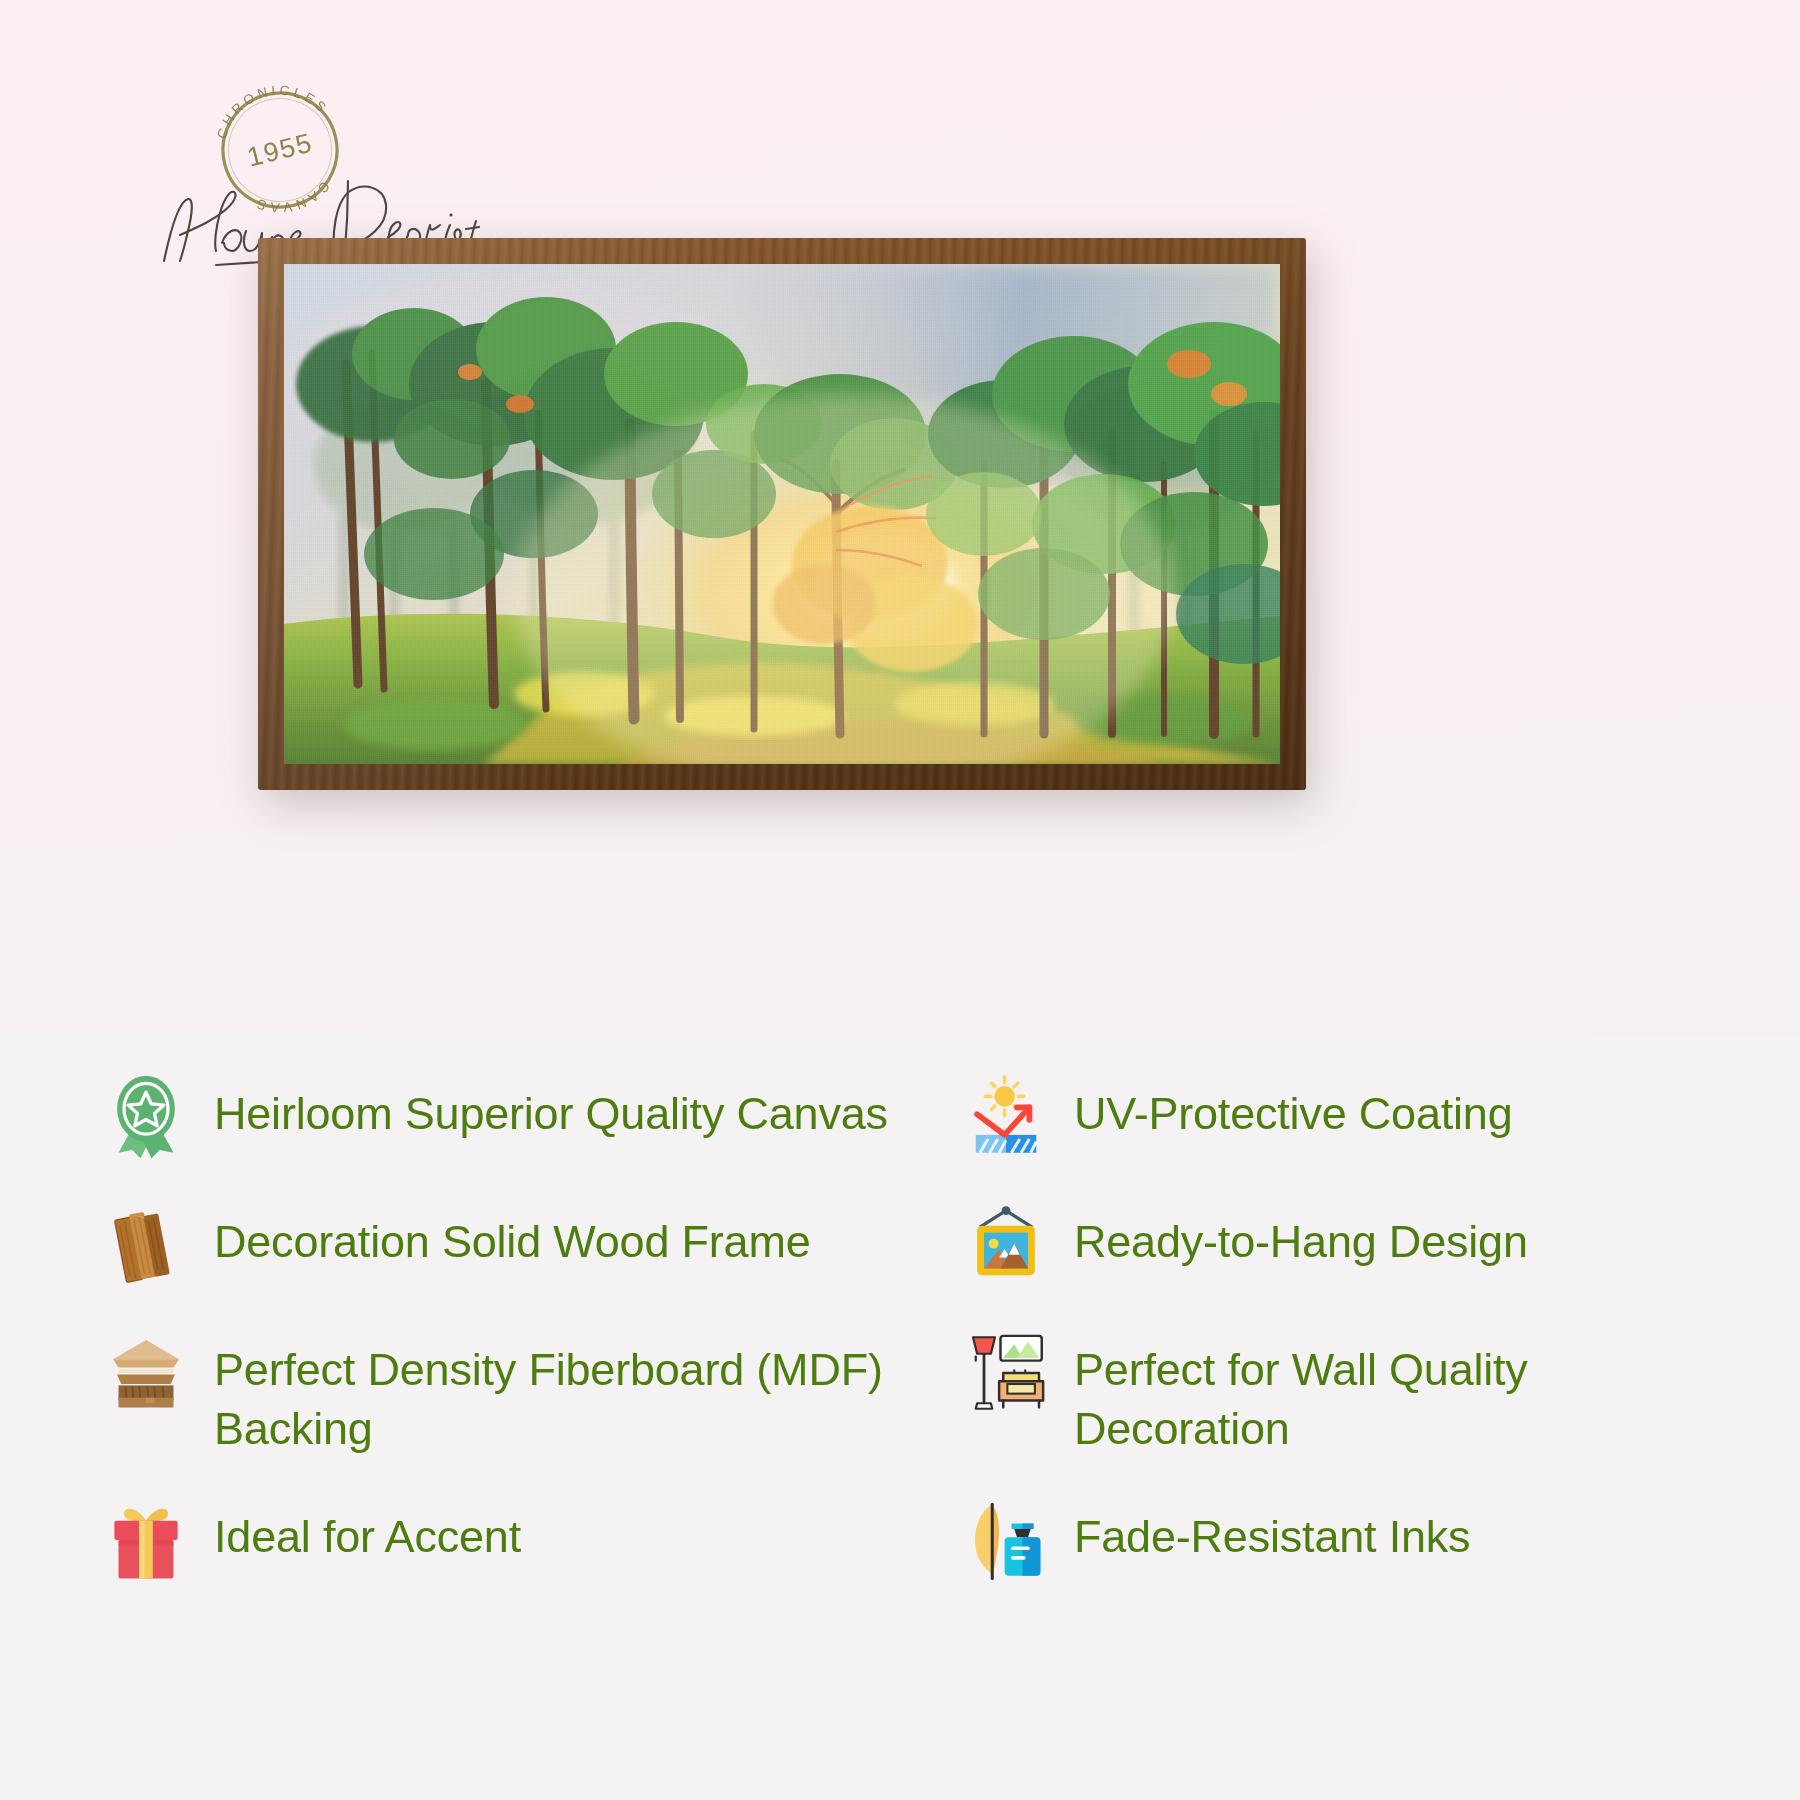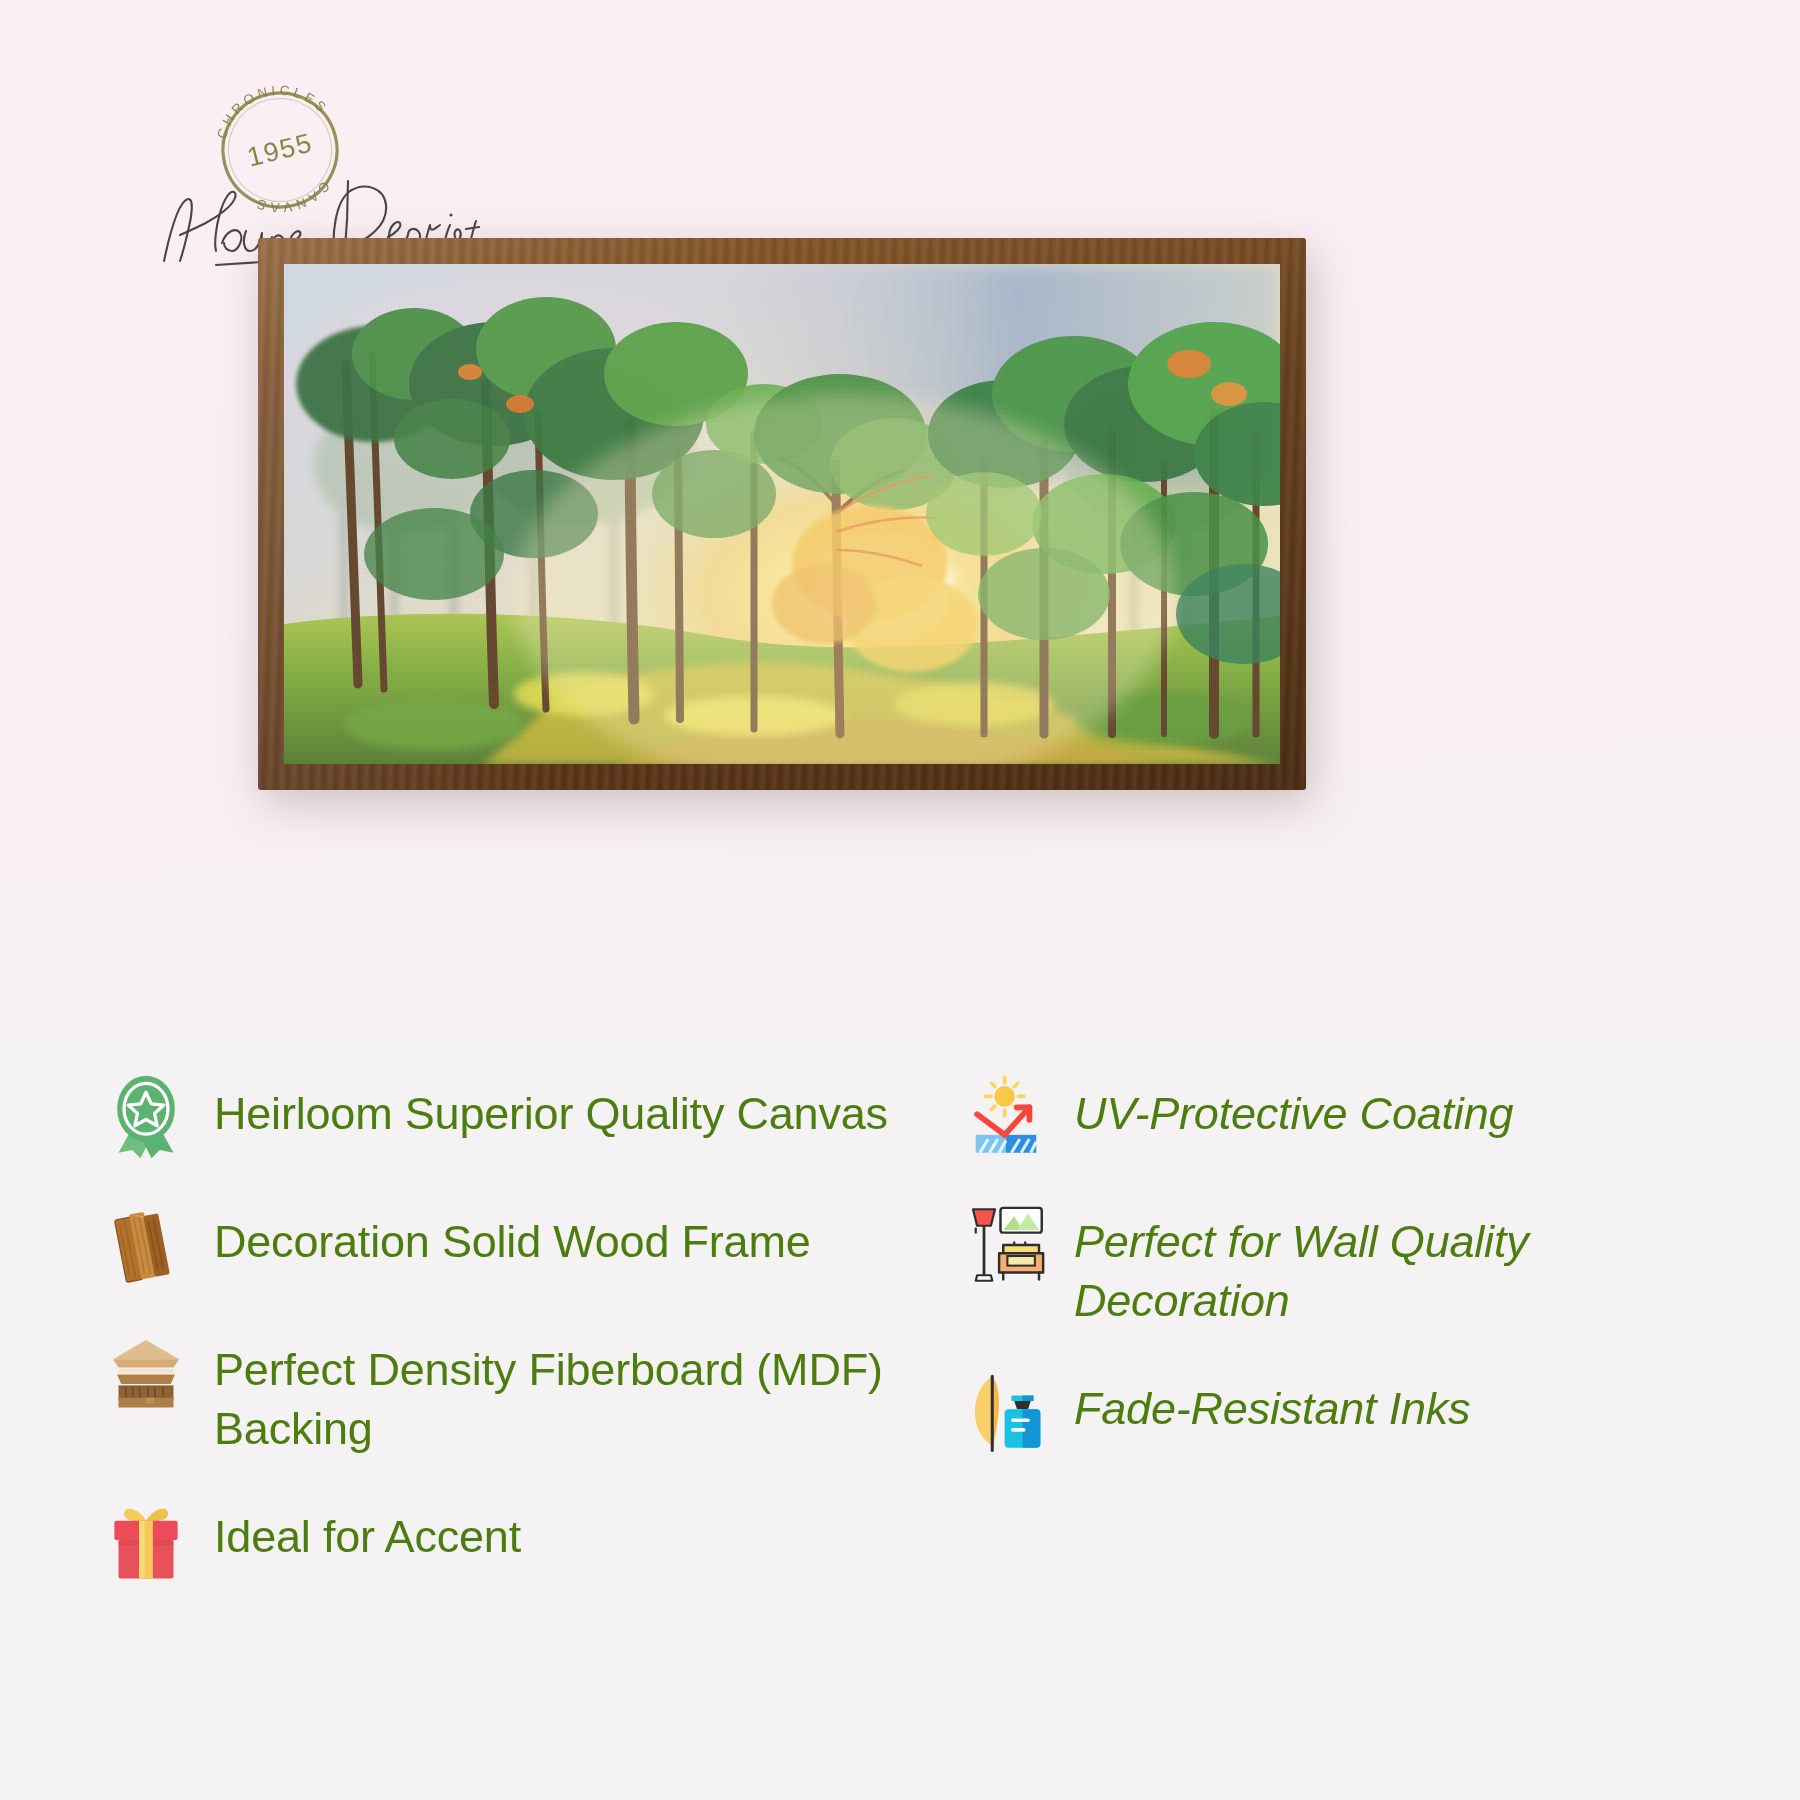--- a/index.html
+++ b/index.html
@@ -83,21 +83,21 @@
     flex:0 0 auto; width:92px; height:92px;
     display:flex; align-items:center; justify-content:center;
   }
   .feat-icon svg { width:88px; height:88px; display:block; }
   .feat-label {
     font-size:45px; line-height:1.30;
     color:#4d7c0f; letter-spacing:-.2px;
     padding-top:14px;
     max-width:700px;
   }
-  .col-r .feat-label { max-width:600px;font-style:italic; }
+  .col-r .feat-label { max-width:600px; }
 
   .r1 { margin-top:18px; }
 </style>
 </head>
 <body>
 
 <div id="page">
 
   <div class="hero">
 
@@ -392,20 +392,36 @@
                   <path d="M43,58 L49,48"></path>
                   <path d="M50,58 L54,50"></path>
               </g>
               <path d="M11,30 L31,45 L49,25" fill="none" stroke="#f9463c" stroke-width="4.2" stroke-linecap="round" stroke-linejoin="round"></path>
               <path d="M49,25 L40,25 M49,25 L49,34" fill="none" stroke="#f9463c" stroke-width="4.2" stroke-linecap="round"></path>
             </svg>
           </span>
           <span class="feat-label">UV-Protective Coating</span>
         </div>
 
+        <div class="feat">
+          <span class="feat-icon">
+            <svg viewBox="0 0 64 64">
+              <path d="M32,7 L13,19 M32,7 L51,19" stroke="#3f5a6b" stroke-width="2.4" fill="none"></path>
+              <circle cx="32" cy="7" r="3.2" fill="#3f5a6b"></circle>
+              <rect x="11" y="18" width="42" height="36" rx="3.5" fill="#f2c014"></rect>
+              <rect x="16" y="23" width="32" height="26" fill="#3fb4dd"></rect>
+              <circle cx="23" cy="31" r="3.6" fill="#f7d84b"></circle>
+              <path d="M16,49 L27,35 L34,49 Z" fill="#c9763f"></path>
+              <path d="M27,41 L31,35 L35,41 Z" fill="#ffffff"></path>
+              <path d="M28,49 L38,31 L48,49 Z" fill="#a8602f"></path>
+              <path d="M34,39 L38,31 L42,39 Z" fill="#ffffff"></path>
+            </svg>
+          </span>
+          <span class="feat-label">Ready-to-Hang Design</span>
+        </div>
 
         <div class="feat">
           <span class="feat-icon">
             <svg viewBox="0 0 64 64">
 
               <path d="M8,6 L24,6 L21,18 L11,18 Z" fill="#f4564e" stroke="#2f2f2f" stroke-width="1.6" stroke-linejoin="round"></path>
               <path d="M16,18 L16,54" stroke="#2f2f2f" stroke-width="2"></path>
               <path d="M11,54 L21,54 L22,58 L10,58 Z" fill="#ffffff" stroke="#2f2f2f" stroke-width="1.6" stroke-linejoin="round"></path>
               <path d="M10,20 L10,23" stroke="#2f2f2f" stroke-width="1.6" stroke-linecap="round"></path>
 

